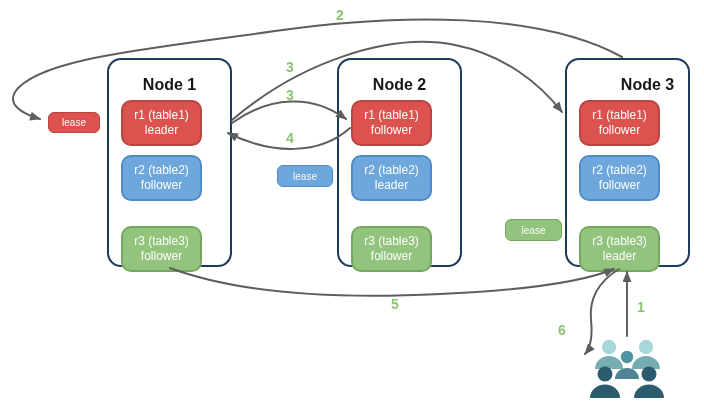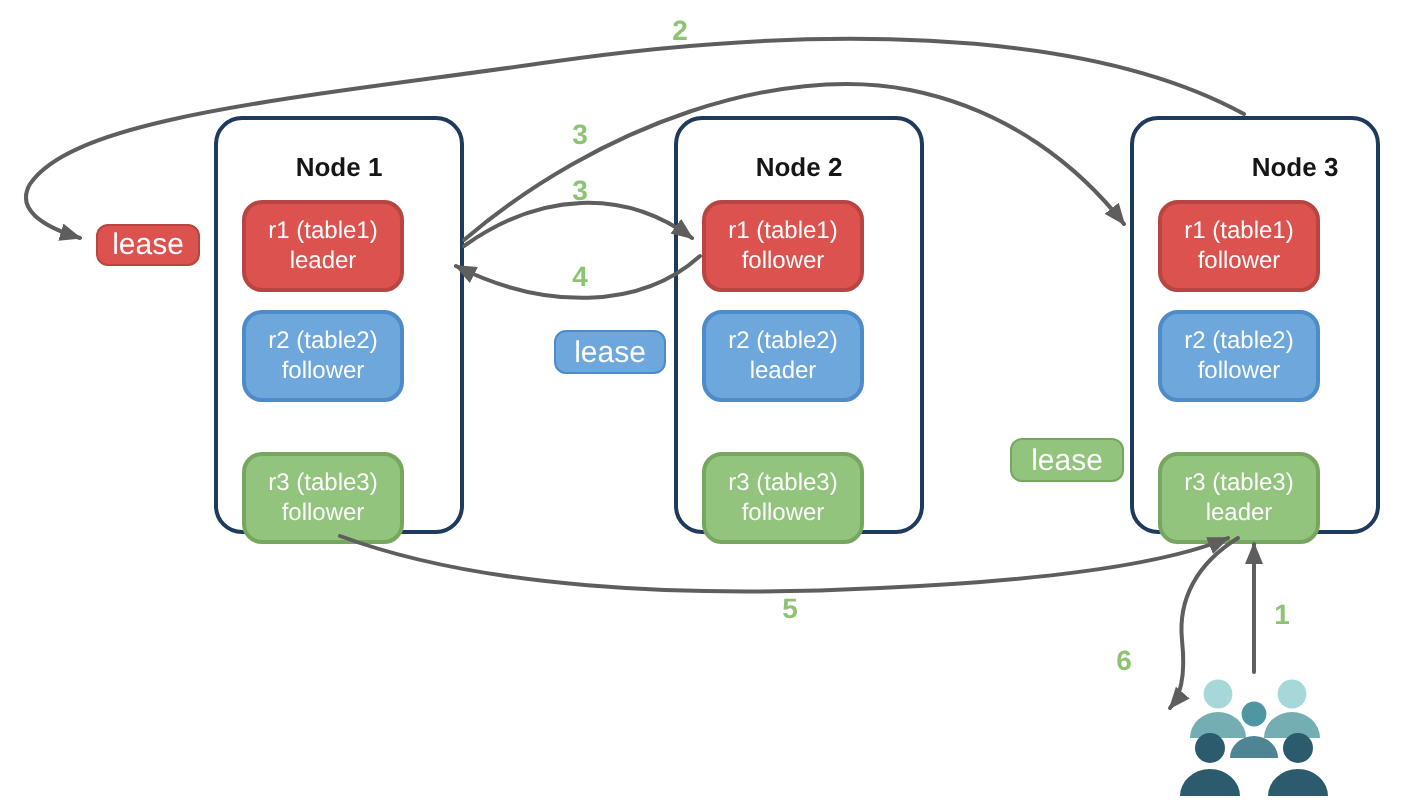--- a/index.html
+++ b/index.html
@@ -6,37 +6,37 @@
   .canvas {
     position:relative; width:704px; height:405px; background:#ffffff;
     font-family:"Liberation Sans", sans-serif; overflow:hidden;
   }
   
   .node {
     position:absolute; width:125px; height:209px; background:#fff;
     border:2px solid #1E3A5C; border-radius:14px; box-sizing:border-box; z-index:2;
   }
   .node-title {
-    text-align:center; margin-top:16px; font-weight:bold; font-size:13px; color:#161616;
+    text-align:center; margin-top:16px; font-weight:bold; font-size:16px; color:#161616;
   }
   .replica {
     position:absolute; left:12px; width:81px; height:46px; border-radius:10px;
     box-sizing:border-box; border:2px solid; color:#fdfdfd;
     display:flex; flex-direction:column; align-items:center; justify-content:center;
     font-size:12px; line-height:1.28; text-align:center;
   }
   .replica.red   { background:#DC524E; border-color:#B84541; }
   .replica.blue  { background:#6DA7DB; border-color:#4E8CC9; }
   .replica.green { background:#93C47D; border-color:#77A75F; }
   .r-pos-0 { top:40px; } .r-pos-1 { top:95px; } .r-pos-2 { top:166px;align-items:center; }
 
   
   .lease {
     position:absolute; border-radius:6px; border:1.5px solid; box-sizing:border-box;
-    color:#fbfbfb; font-size:15px; display:flex; align-items:center; justify-content:center;
+    color:#fbfbfb; font-size:10px; display:flex; align-items:center; justify-content:center;
     z-index:2;
   }
   .lease.red   { background:#DC524E; border-color:#B84541; left:48px;  top:112px; width:52px; height:21px; }
   .lease.blue  { background:#6DA7DB; border-color:#4E8CC9; left:277px; top:165px; width:56px; height:22px; }
   .lease.green { background:#93C47D; border-color:#77A75F; left:505px; top:219px; width:57px; height:22px; }
 
   
   .step {
     position:absolute; color:#8CC474; font-weight:bold; font-size:14px;
     transform:translate(-50%,-50%); z-index:6;

